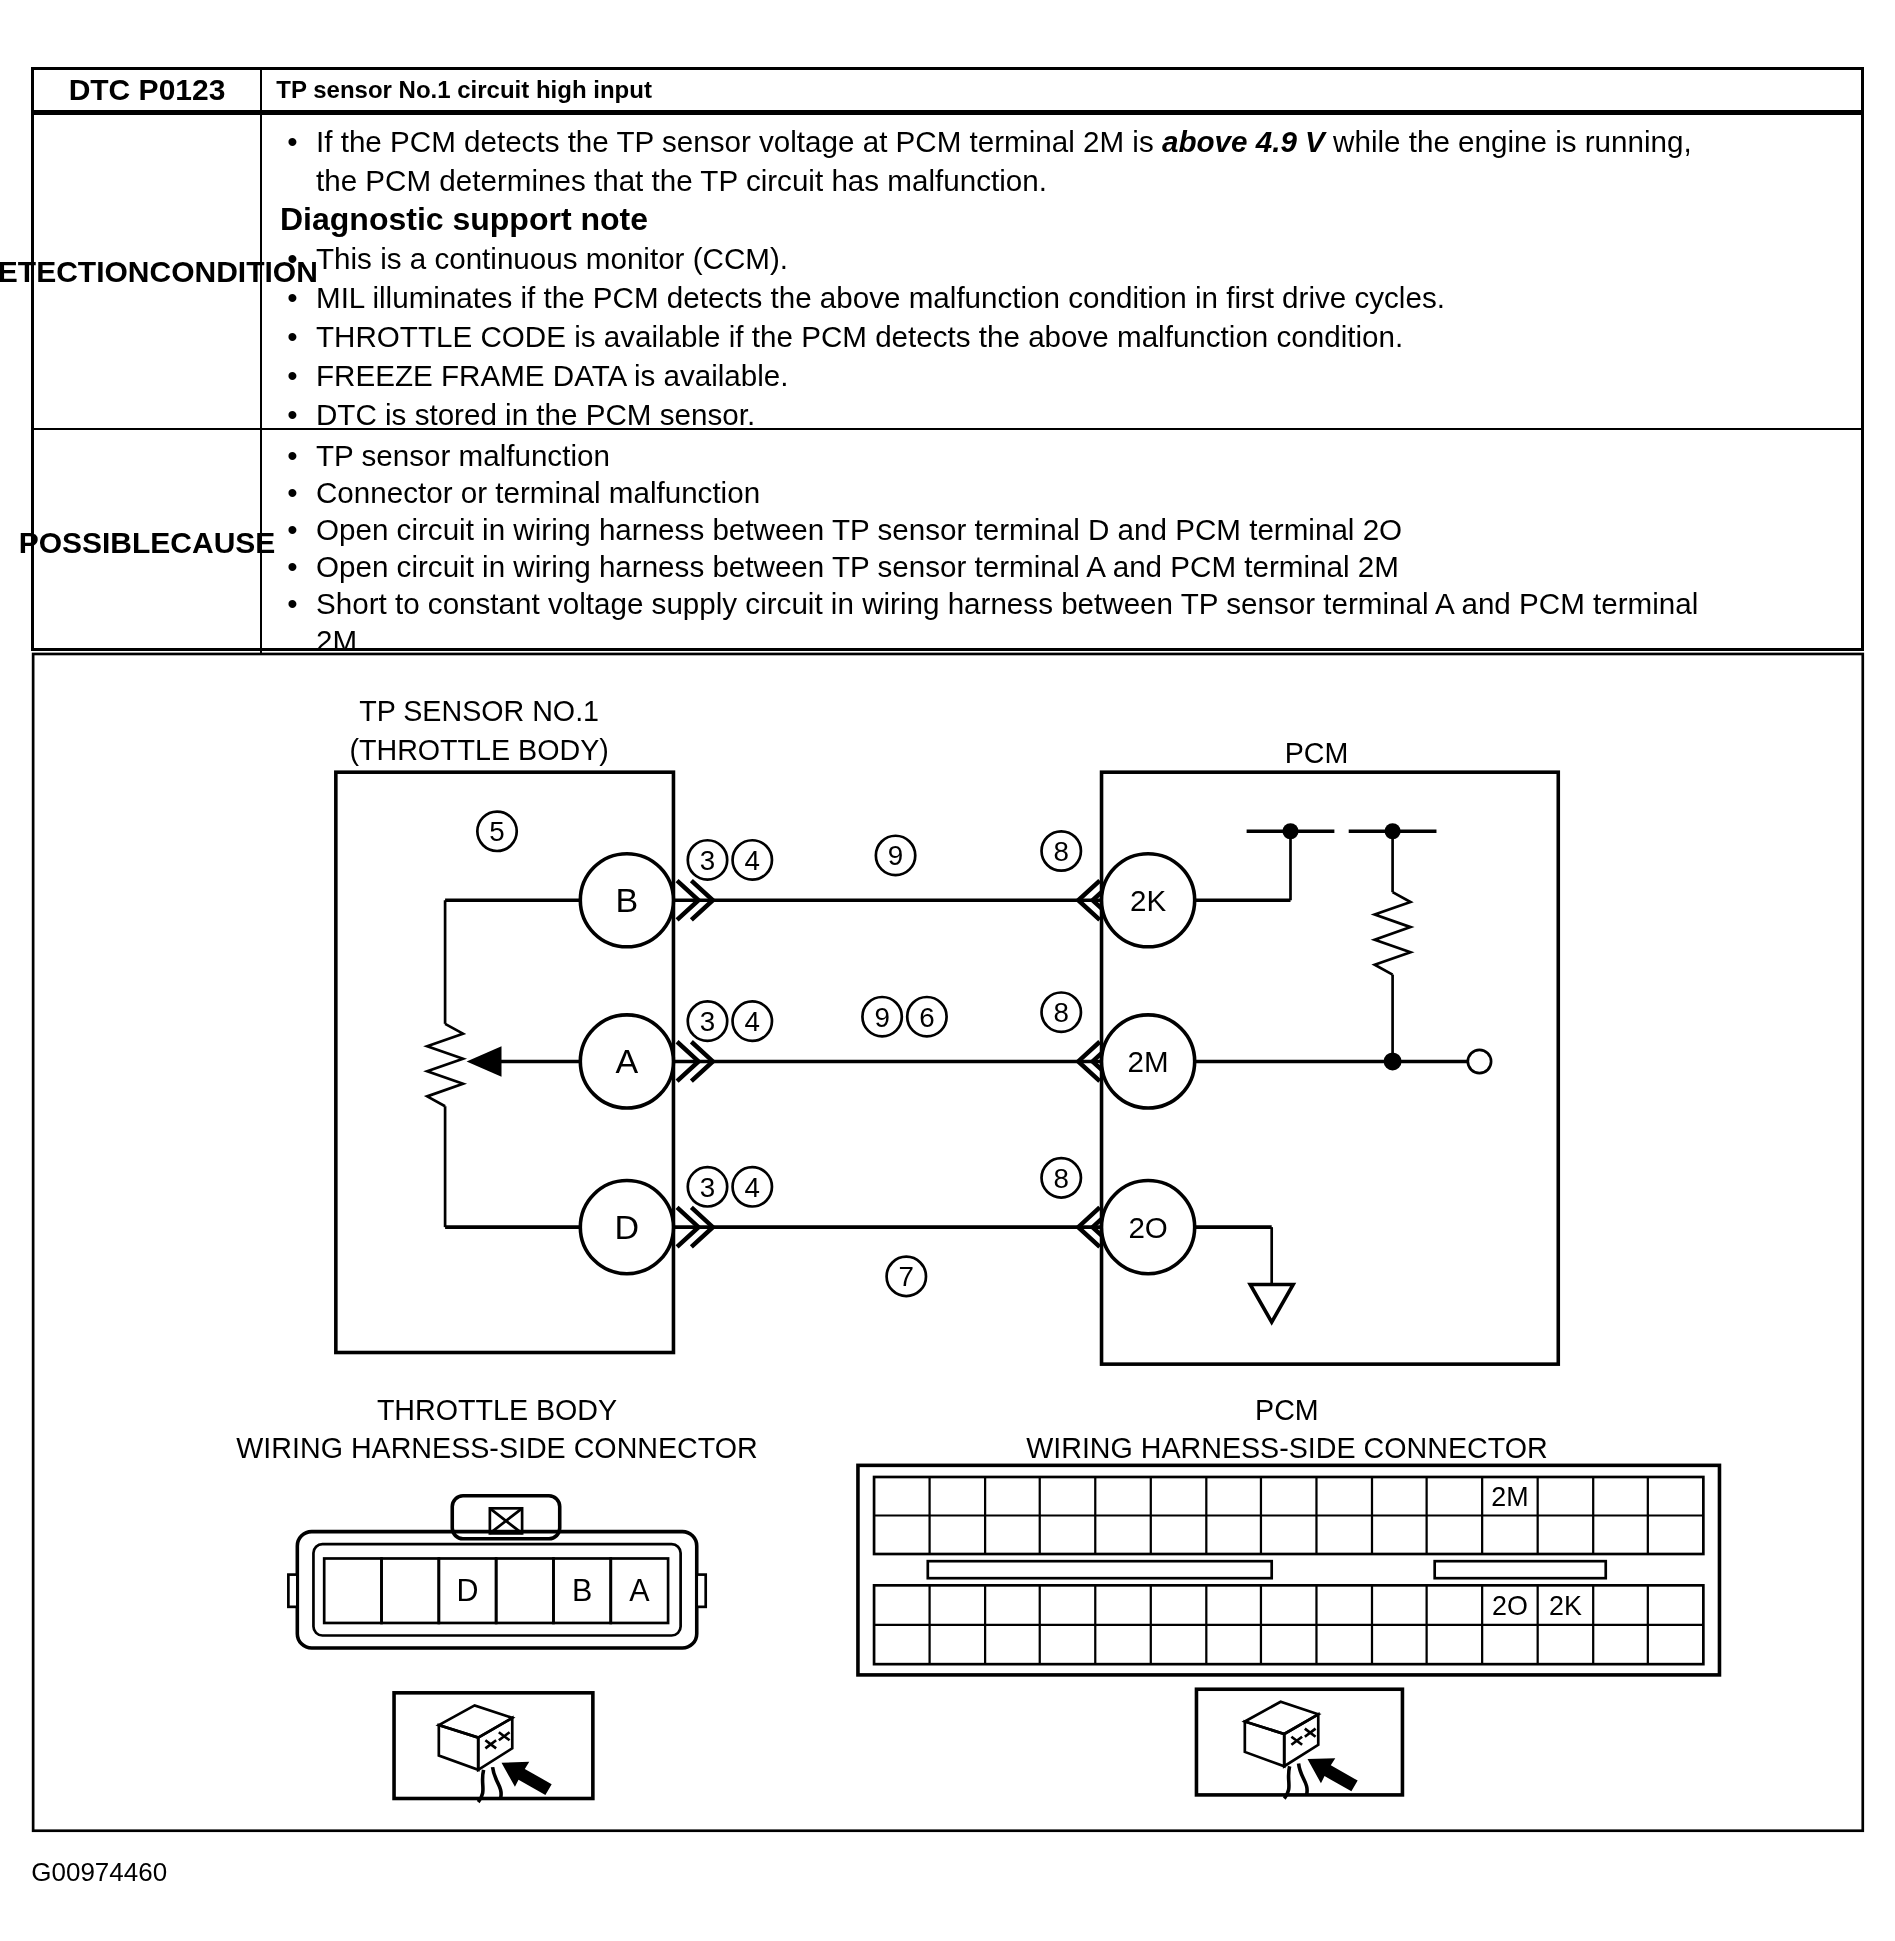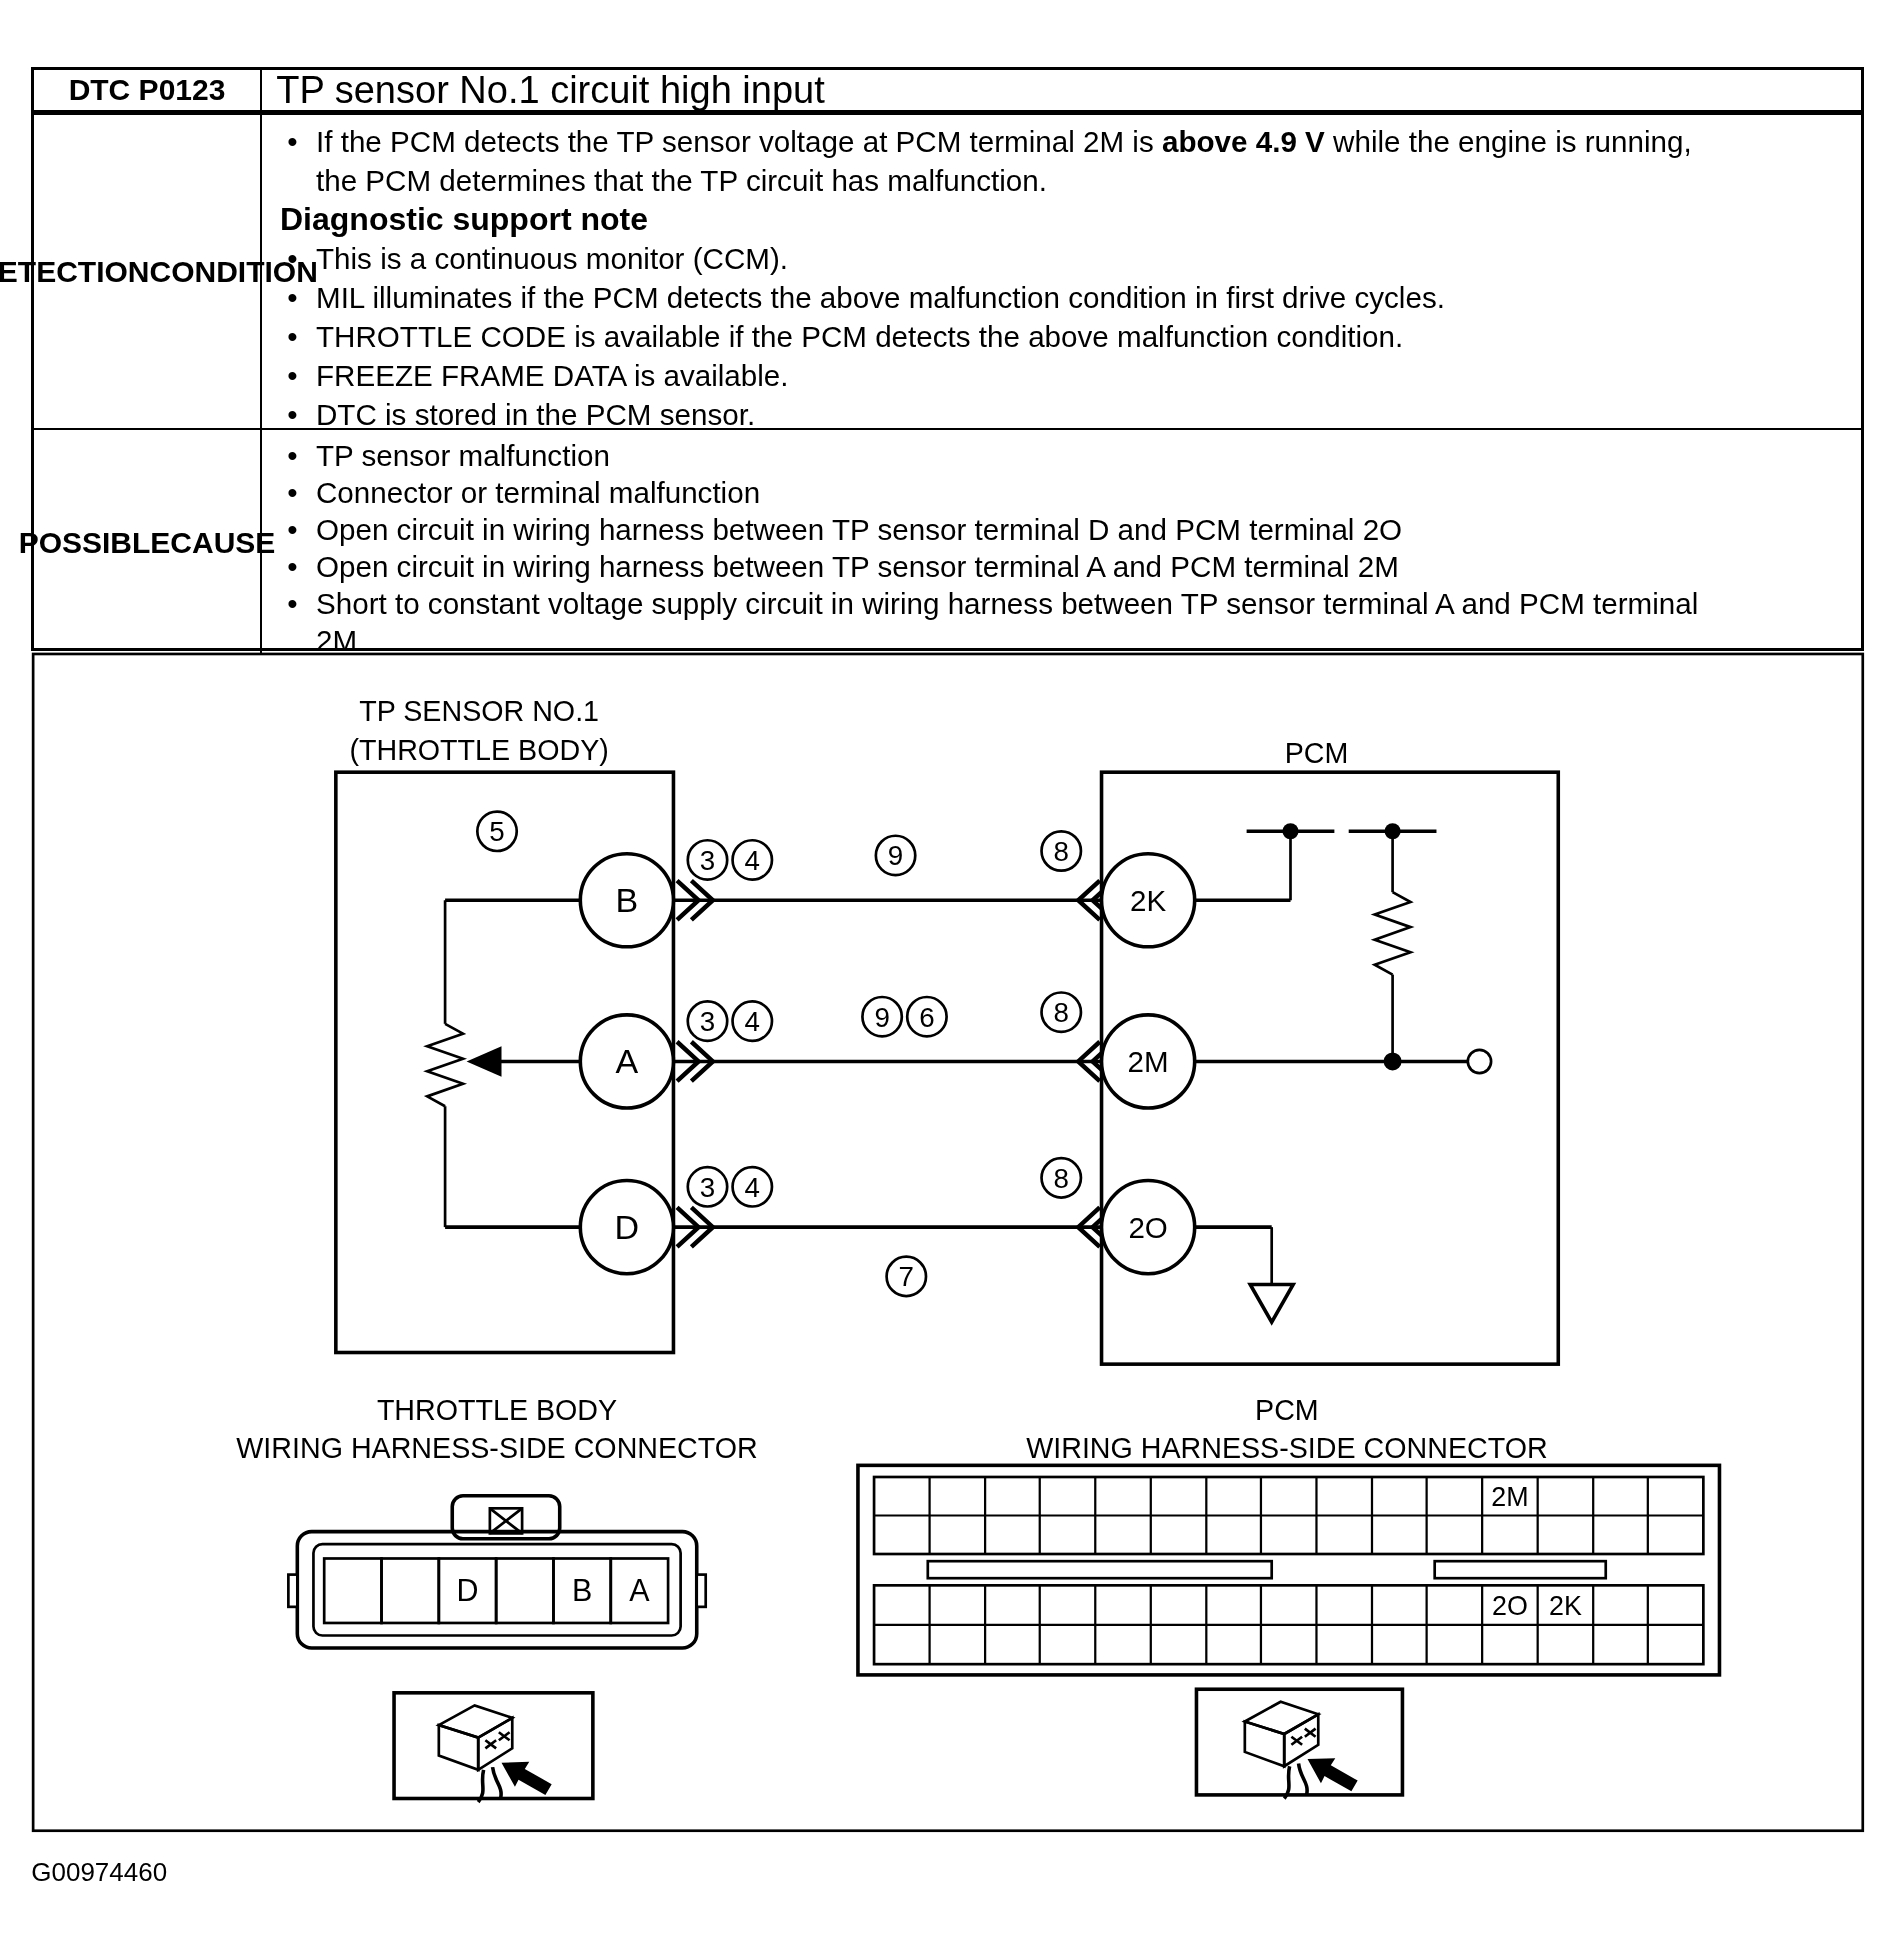--- a/index.html
+++ b/index.html
@@ -8,30 +8,30 @@
   
   .dtc-table{position:absolute;left:31px;top:67px;width:1833px;height:584px;
              display:grid;grid-template-columns:228px 1fr;grid-template-rows:45px 315px 224px;
              border:3.6px solid #000;box-sizing:border-box;background:#fff;}
   .tcell{box-sizing:border-box;border-color:#000;border-style:solid;border-width:0;}
   .col-label{border-right-width:2.7px;}
   .row-hdr{border-bottom-width:5.4px;}
   .row-mid{border-bottom-width:2.7px;}
   .hdr-dtc{display:flex;align-items:center;justify-content:center;
            font-weight:bold;font-size:30px;}
-  .hdr-title{display:flex;align-items:center;font-weight:normal;font-size:38px;padding-left:14.3px;text-align:center;}
+  .hdr-title{display:flex;align-items:center;font-weight:bold;font-size:24px;padding-left:14.3px;text-align:center;}
   .row-label{display:flex;flex-direction:row;align-items:center;justify-content:center;
              font-weight:bold;font-size:30px;line-height:39px;text-align:center;}
   .content{padding:7.2px 12.5px 0 18px;font-size:29.6px;}
   .det-content{line-height:39px;}
   .cause-content{line-height:37px;}
   .bullet{position:relative;padding-left:36px;}
   .bullet::before{content:"\2022";position:absolute;left:7.2px;top:0;}
   .subhead{font-weight:bold;font-size:32px;}
-  .b{font-weight:bold;}
+  .b{font-weight:bold;font-style:italic;}
   
   svg.diagram{position:absolute;left:0;top:0;}
   svg.diagram text{font-family:"Liberation Sans",sans-serif;fill:#000;}
   .ln{stroke:#000;stroke-width:4;fill:none;}
   .ln3{stroke:#000;stroke-width:3;fill:none;}
   .box{stroke:#000;stroke-width:4;fill:none;}
   .whitebox{stroke:#000;stroke-width:3;fill:#fff;}
   .circ{stroke:#000;stroke-width:4;fill:#fff;}
   .co-circ{stroke:#000;stroke-width:3;fill:#fff;}
   .chev{stroke:#000;stroke-width:5;fill:none;}

